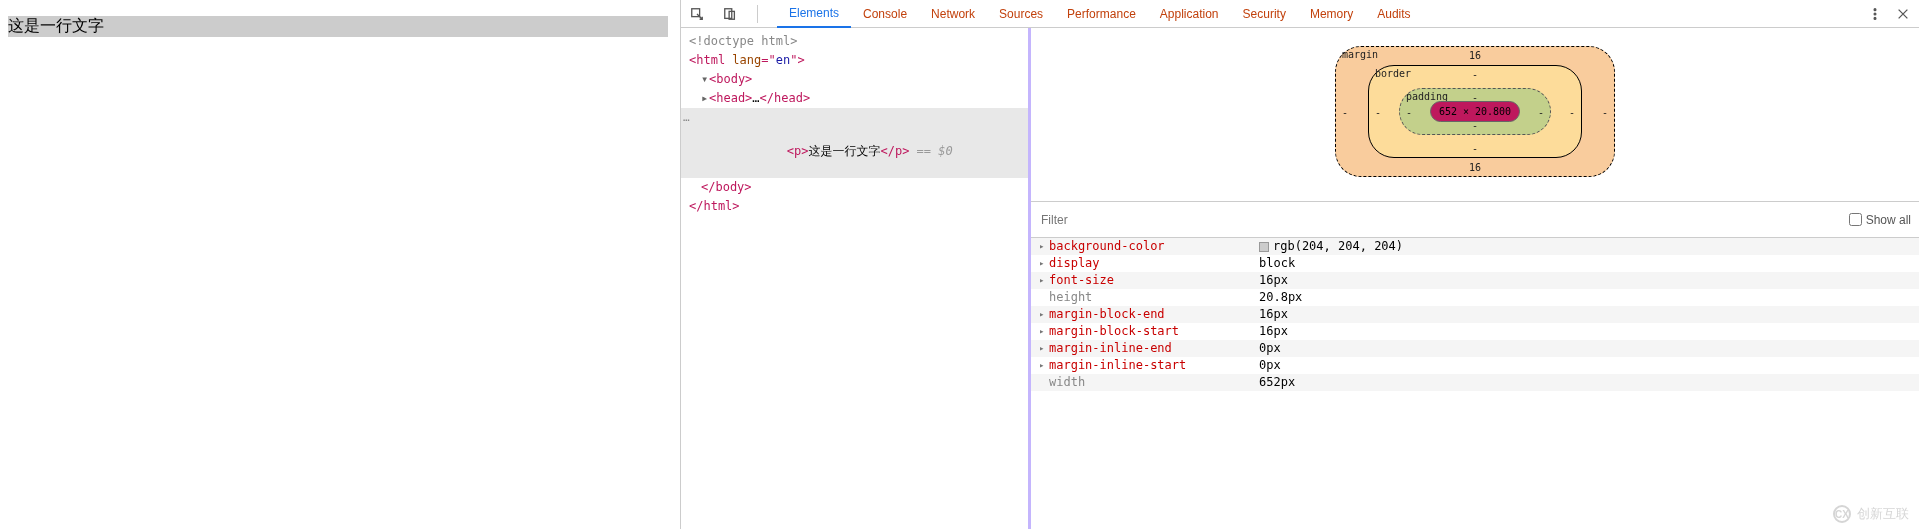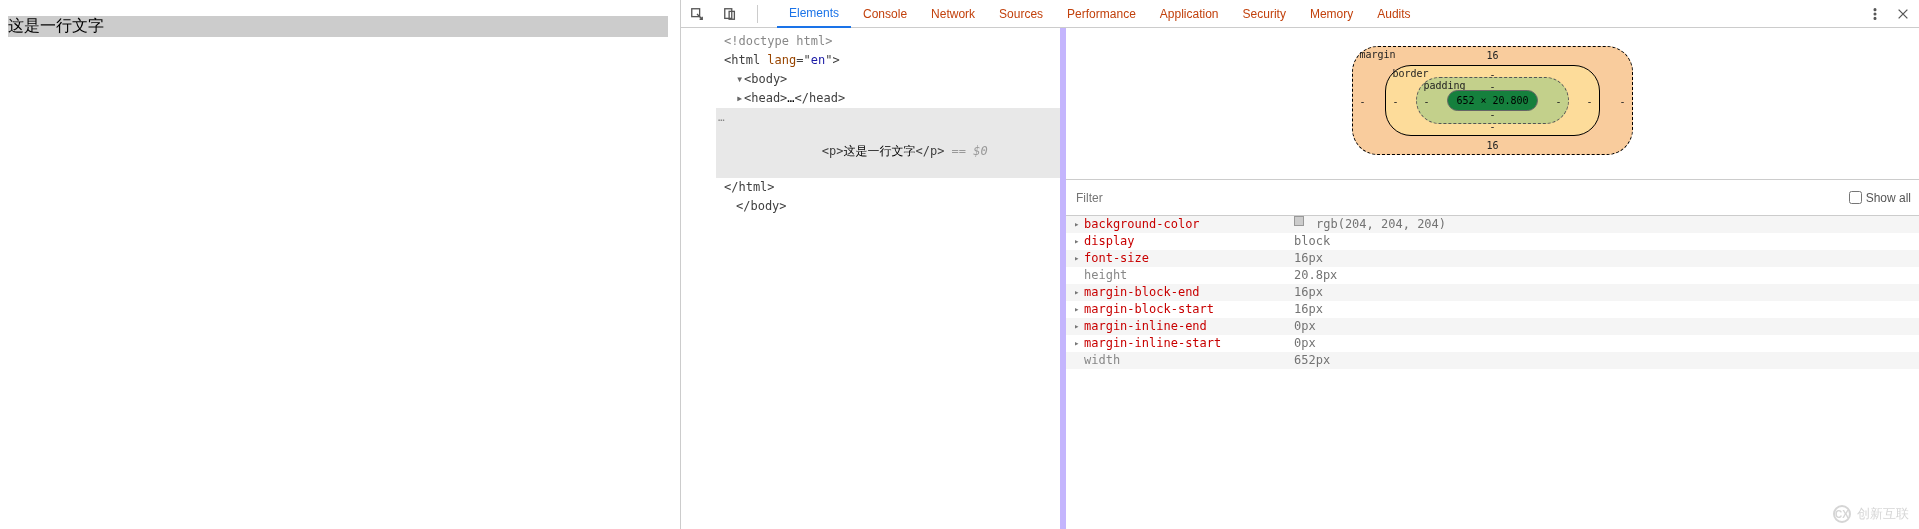--- a/index.html
+++ b/index.html
@@ -20,69 +20,69 @@
   .dt-divider { width: 1px; height: 18px; background: #ccc; margin: 0 6px; }
   .dt-tabs { display: flex; gap: 0; margin-left: 4px; align-items: center; flex: 1; }
   .dt-tab { padding: 6px 12px; cursor: pointer; color: #c2410c; font-size: 12px; }
   .dt-tab.active { color: #1a73e8; border-bottom: 2px solid #1a73e8; margin-bottom: -1px; }
   .dt-right-icons { display: flex; align-items: center; gap: 4px; margin-left: auto; }
 
   
   .dt-body { flex: 1; display: flex; min-height: 0; }
 
   
-  .elements-panel { width: 350px; flex-shrink: 0; border-right: 6px solid #c4b5fd; font-family: Consolas, Menlo, monospace; font-size: 12px; color: #222; padding: 4px 0; overflow: auto; margin-left: 35px; }
+  .elements-panel { width: 350px; flex-shrink: 0; border-right: 3px solid #c4b5fd; font-family: Consolas, Menlo, monospace; font-size: 12px; color: #222; padding: 4px 0; overflow: auto; }
   .el-row { padding: 1px 0 1px 8px; white-space: pre; line-height: 17px; position: relative; }
   .el-row.indent1 { padding-left: 20px; }
   .el-row.indent3 { padding-left: 48px; }
   .el-row.selected { background: #e8e8e8; }
   .el-gutter { position: absolute; left: 2px; top: 1px; font-size: 11px; color: #888; }
-  .tag { color: #404040; }
+  .tag { color: #be185d; }
   .attr-name { color: #994500; }
   .attr-val { color: #1a1aa6; }
   .comment-doctype { color: #888; }
   .text-node { color: #000; }
   .eq0 { color: #999; font-style: italic; }
   .tri { color: #666; display: inline-block; width: 8px; }
 
   
   .styles-panel { flex: 1; display: flex; flex-direction: column; min-width: 0; }
   .styles-tabs { display: flex; align-items: center; height: 28px; border-bottom: 1px solid #ccc; padding: 0 6px; gap: 0; overflow: hidden; }
   .styles-tab { padding: 6px 10px; cursor: pointer; color: #555; font-size: 12px; white-space: nowrap; }
   .styles-tab.active { color: #1a73e8; border-bottom: 2px solid #1a73e8; margin-bottom: -1px; }
 
   
   .boxmodel-wrap { display: flex; justify-content: center; padding: 18px 10px 24px; }
   .bm { position: relative; font-family: Consolas, Menlo, monospace; font-size: 10px; color: #222; }
   .bm-layer { position: relative; text-align: center; border-radius: 26px; }
   .bm-label { position: absolute; top: 2px; left: 6px; font-size: 10px; }
   .bm-margin { background: #f9cc9d; border: 1px dashed #000; padding: 18px 32px; }
-  .bm-border { background: #fddc9a; border: 1px solid #000; padding: 11px 30px; }
+  .bm-border { background: #fddc9a; border: 1px solid #000; padding: 22px 30px; }
   .bm-padding { background: #c3d08b; border: 1px dashed #555; padding: 12px 30px; }
-  .bm-content { background: #15803d; border: 1px solid #666; padding: 4px 8px; color: #000; }
+  .bm-content { background: #be185d; border: 1px solid #666; padding: 4px 8px; color: #000; }
   .bm-num { position: absolute; font-size: 10px; }
   .bm-top { top: 3px; left: 50%; transform: translateX(-50%); }
   .bm-bottom { bottom: 3px; left: 50%; transform: translateX(-50%); }
   .bm-left { left: 6px; top: 50%; transform: translateY(-50%); }
   .bm-right { right: 6px; top: 50%; transform: translateY(-50%); }
 
   
   .filter-bar { display: flex; align-items: center; border-top: 1px solid #ccc; border-bottom: 1px solid #ccc; padding: 4px 8px; gap: 8px; height: 37px; }
   .filter-input { flex: 1; border: none; outline: none; font-size: 12px; color: #888; }
   .showall { display: flex; align-items: center; gap: 4px; color: #555; font-size: 12px; }
   .showall input { margin: 0; }
 
   
   .computed-list { flex: 1; overflow: auto; font-family: Consolas, Menlo, monospace; font-size: 12px; }
   .cp-row { display: flex; align-items: center; padding: 0 8px; height: 17px; line-height: 17px; }
   .cp-row:nth-child(odd) { background: #f5f5f5; }
   .cp-tri { width: 10px; color: #777; font-size: 9px; }
   .cp-name { width: 210px; color: #c80000; }
   .cp-name.dim { color: #888; }
-  .cp-val { flex: 1; color: #737373; display: flex; align-items: flex-start; gap: 12px; }
+  .cp-val { flex: 1; color: #000000; display: flex; align-items: center; gap: 4px; }
   .swatch { width: 10px; height: 10px; border: 1px solid #999; display: inline-block; }
 
   .watermark { position: absolute; right: 10px; bottom: 6px; opacity: 0.35; font-size: 13px; color: #888; display: flex; align-items: center; gap: 6px; pointer-events: none; }
   .watermark .logo { width: 18px; height: 18px; border-radius: 50%; border: 2px solid #888; display: inline-flex; align-items: center; justify-content: center; font-weight: bold; font-size: 10px; }
 </style>
 </head>
 <body>
 
 <div class="page-preview">
   <p class="rendered-p">这是一行文字</p>
@@ -135,22 +135,22 @@
 
     <div class="elements-panel">
       <div class="el-row"><span class="comment-doctype">&lt;!doctype html&gt;</span></div>
       <div class="el-row"><span class="tag">&lt;html </span><span class="attr-name">lang</span><span class="tag">="</span><span class="attr-val">en</span><span class="tag">"&gt;</span></div>
       <div class="el-row indent1"><span class="tri">▾</span><span class="tag">&lt;body&gt;</span></div>
       <div class="el-row indent1"><span class="tri">▸</span><span class="tag">&lt;head&gt;</span><span class="text-node">…</span><span class="tag">&lt;/head&gt;</span></div>
       <div class="el-row indent3 selected">
         <span class="el-gutter">…</span>
         <span class="tag">&lt;p&gt;</span><span class="text-node">这是一行文字</span><span class="tag">&lt;/p&gt;</span><span class="eq0"> == $0</span>
       </div>
+      <div class="el-row indent1"><span class="tag">&lt;/body&gt;</span></div>
       <div class="el-row"><span class="tag">&lt;/html&gt;</span></div>
-      <div class="el-row indent1"><span class="tag">&lt;/body&gt;</span></div>
     </div>
 
     <div class="styles-panel">
 
       <div class="boxmodel-wrap">
         <div class="bm">
           <div class="bm-layer bm-margin">
             <span class="bm-label">margin</span>
             <span class="bm-num bm-top">16</span>
             <span class="bm-num bm-bottom">16</span>

